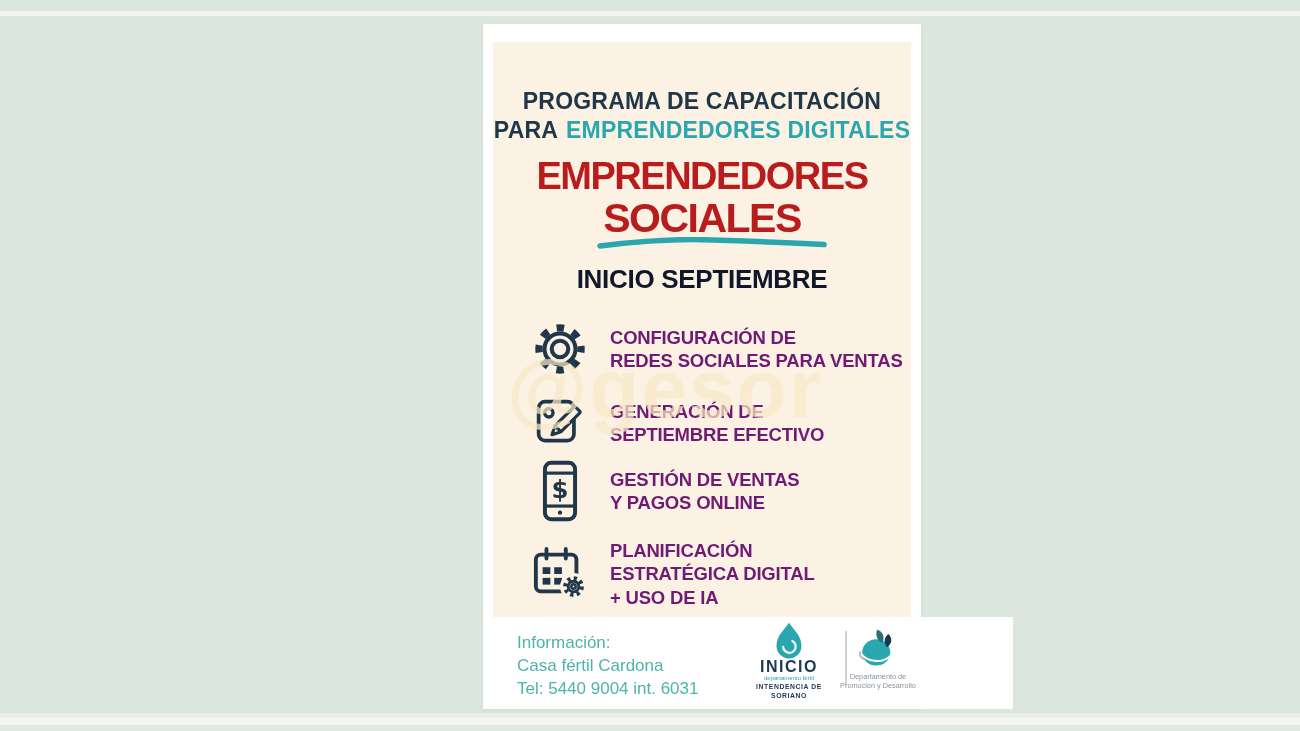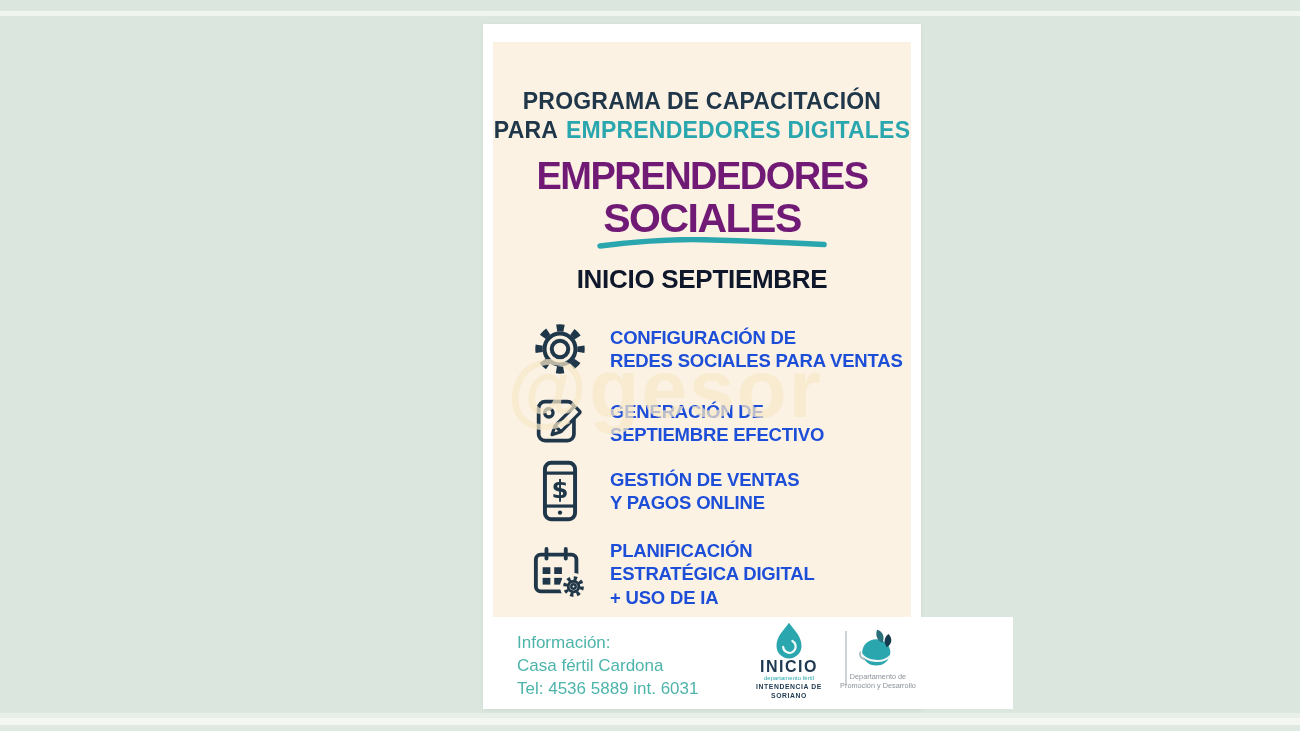--- a/index.html
+++ b/index.html
@@ -38,21 +38,21 @@
     position: absolute; top: 45px; left: 0; right: 0;
     text-align: center;
     font-weight: bold; font-size: 23px; line-height: 29px;
     color: #20374a; letter-spacing: 0.2px;
   }
   .eyebrow-prefix { margin-right: 8px; }
   .eyebrow-highlight { color: #2aa6ae; }
 
   .title {
     position: absolute; top: 114px; left: 0; right: 0;
-    text-align: center; font-weight: bold; color: #701a75;
+    text-align: center; font-weight: bold; color: #b91c1c;
   }
   .title-line1 { display: block; font-size: 38px; line-height: 41px; letter-spacing: -1.5px; }
   .title-line2 { display: block; font-size: 41px; line-height: 43px; letter-spacing: -1.5px; }
 
   .swoosh {
     position: absolute; top: 195px; left: 103px;
     width: 232px; height: 12px;
   }
 
   .subtitle {
@@ -71,21 +71,21 @@
   .item-2 { top: 350px; height: 62px; }
   .item-3 { top: 416px; height: 66px; }
   .item-4 { top: 490px; height: 84px; }
   .item-icon {
     width: 74px; flex: 0 0 74px;
     display: flex; align-items: center; justify-content: center;
   }
   .item-text {
     margin-left: 13px;
     font-weight: bold; font-size: 18.5px; line-height: 23.5px;
-    color: #1d4ed8; letter-spacing: -0.2px;
+    color: #701a75; letter-spacing: -0.2px;
   }
   .item-text div { white-space: nowrap; }
 
   
   .watermark {
     position: absolute; top: 300px; left: 12px;
     width: 320px;
     font-size: 82px; font-weight: bold; letter-spacing: 2px;
     color: rgba(247, 231, 199, 0.72);
     z-index: 5; pointer-events: none;
@@ -225,21 +225,21 @@
       </div>
     </div>
 
     <div class="watermark">@gesor</div>
   </div>
 
   <div class="footer">
     <div class="info">
       <div>Información:</div>
       <div>Casa fértil Cardona</div>
-      <div>Tel: 4536 5889 int. 6031</div>
+      <div>Tel: 5440 9004 int. 6031</div>
     </div>
 
     <div class="soriano-logo">
       <svg width="34" height="40" viewBox="0 0 40 48" style="margin:0 auto;">
         <path d="M20,2 C27,12 35,18 35,30 A15,15 0 1 1 5,30 C5,18 13,12 20,2 Z" fill="#2aa6ae"></path>
         <path d="M13,31 a7.5,7.5 0 1 0 11,-7" stroke="#eef9f8" stroke-width="2.6" fill="none" stroke-linecap="round"></path>
       </svg>
       <div class="soriano-name">INICIO</div>
       <div class="soriano-tagline">departamento fértil</div>
       <div class="soriano-sub">INTENDENCIA DE SORIANO</div>

